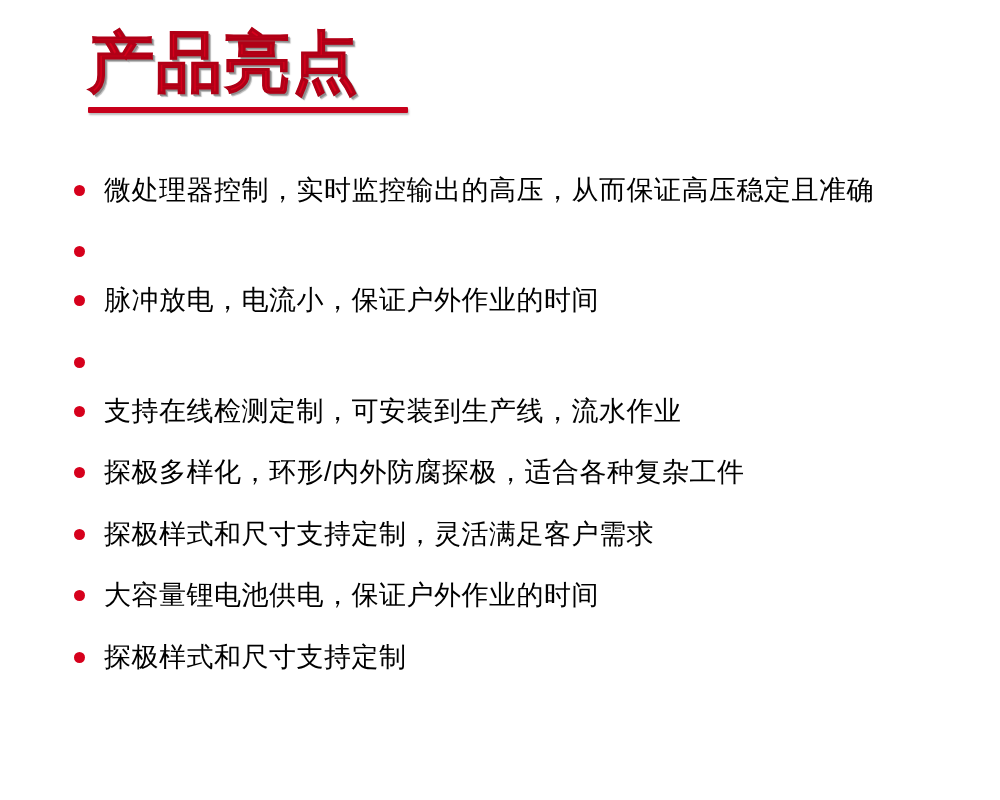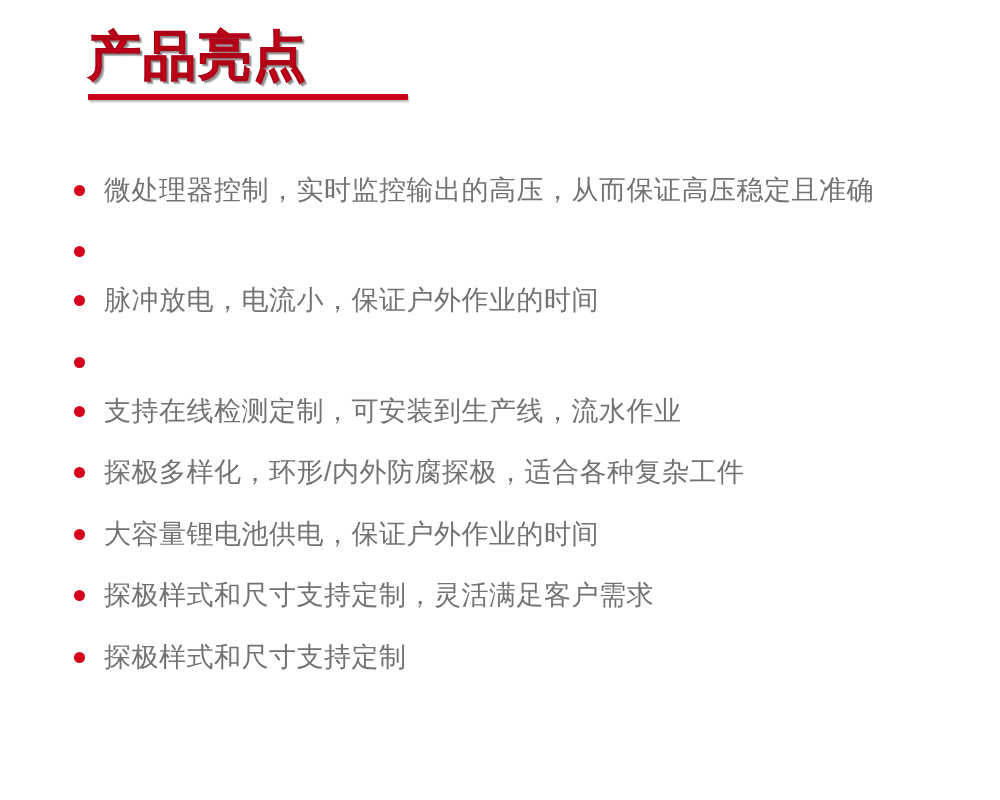--- a/index.html
+++ b/index.html
@@ -20,21 +20,21 @@
     box-sizing: border-box;
   }
   
   .title-block {
     position: absolute;
     left: 88px;
     top: 28px;
     width: 340px;
   }
   .title-text {
-    font-size: 53px;
+    font-size: 66px;
     font-weight: bold;
     letter-spacing: 2px;
     line-height: 1.05;
     color: #d6001c;
     -webkit-text-stroke: 1px #b00016;
     text-shadow:
       2px 2px 0 #8d8d8d,
       3px 3px 1px rgba(120,120,120,0.55);
     white-space: nowrap;
   }
@@ -63,21 +63,21 @@
     width: 11px;
     height: 11px;
     border-radius: 50%;
     background: #d6001c;
     margin-top: 13px;
     margin-right: 19px;
   }
   .bullet-text {
     font-size: 27px;
     line-height: 1.35;
-    color: #737373;
+    color: #000000;
     font-family: "Liberation Sans", "DejaVu Sans", sans-serif;
     letter-spacing: 0.5px;
   }
 </style>
 </head>
 <body>
 
 <div class="slide">
 
   <div class="title-block">
@@ -110,26 +110,26 @@
       <span class="bullet-text">支持在线检测定制，可安装到生产线，流水作业</span>
     </div>
 
     <div class="bullet-row">
       <span class="bullet-dot"></span>
       <span class="bullet-text">探极多样化，环形/内外防腐探极，适合各种复杂工件</span>
     </div>
 
     <div class="bullet-row">
       <span class="bullet-dot"></span>
-      <span class="bullet-text">大容量锂电池供电，保证户外作业的时间</span>
+      <span class="bullet-text">探极样式和尺寸支持定制，灵活满足客户需求</span>
     </div>
 
     <div class="bullet-row">
       <span class="bullet-dot"></span>
-      <span class="bullet-text">探极样式和尺寸支持定制，灵活满足客户需求</span>
+      <span class="bullet-text">大容量锂电池供电，保证户外作业的时间</span>
     </div>
 
     <div class="bullet-row">
       <span class="bullet-dot"></span>
       <span class="bullet-text">探极样式和尺寸支持定制</span>
     </div>
 
   </div>
 </div>
 

